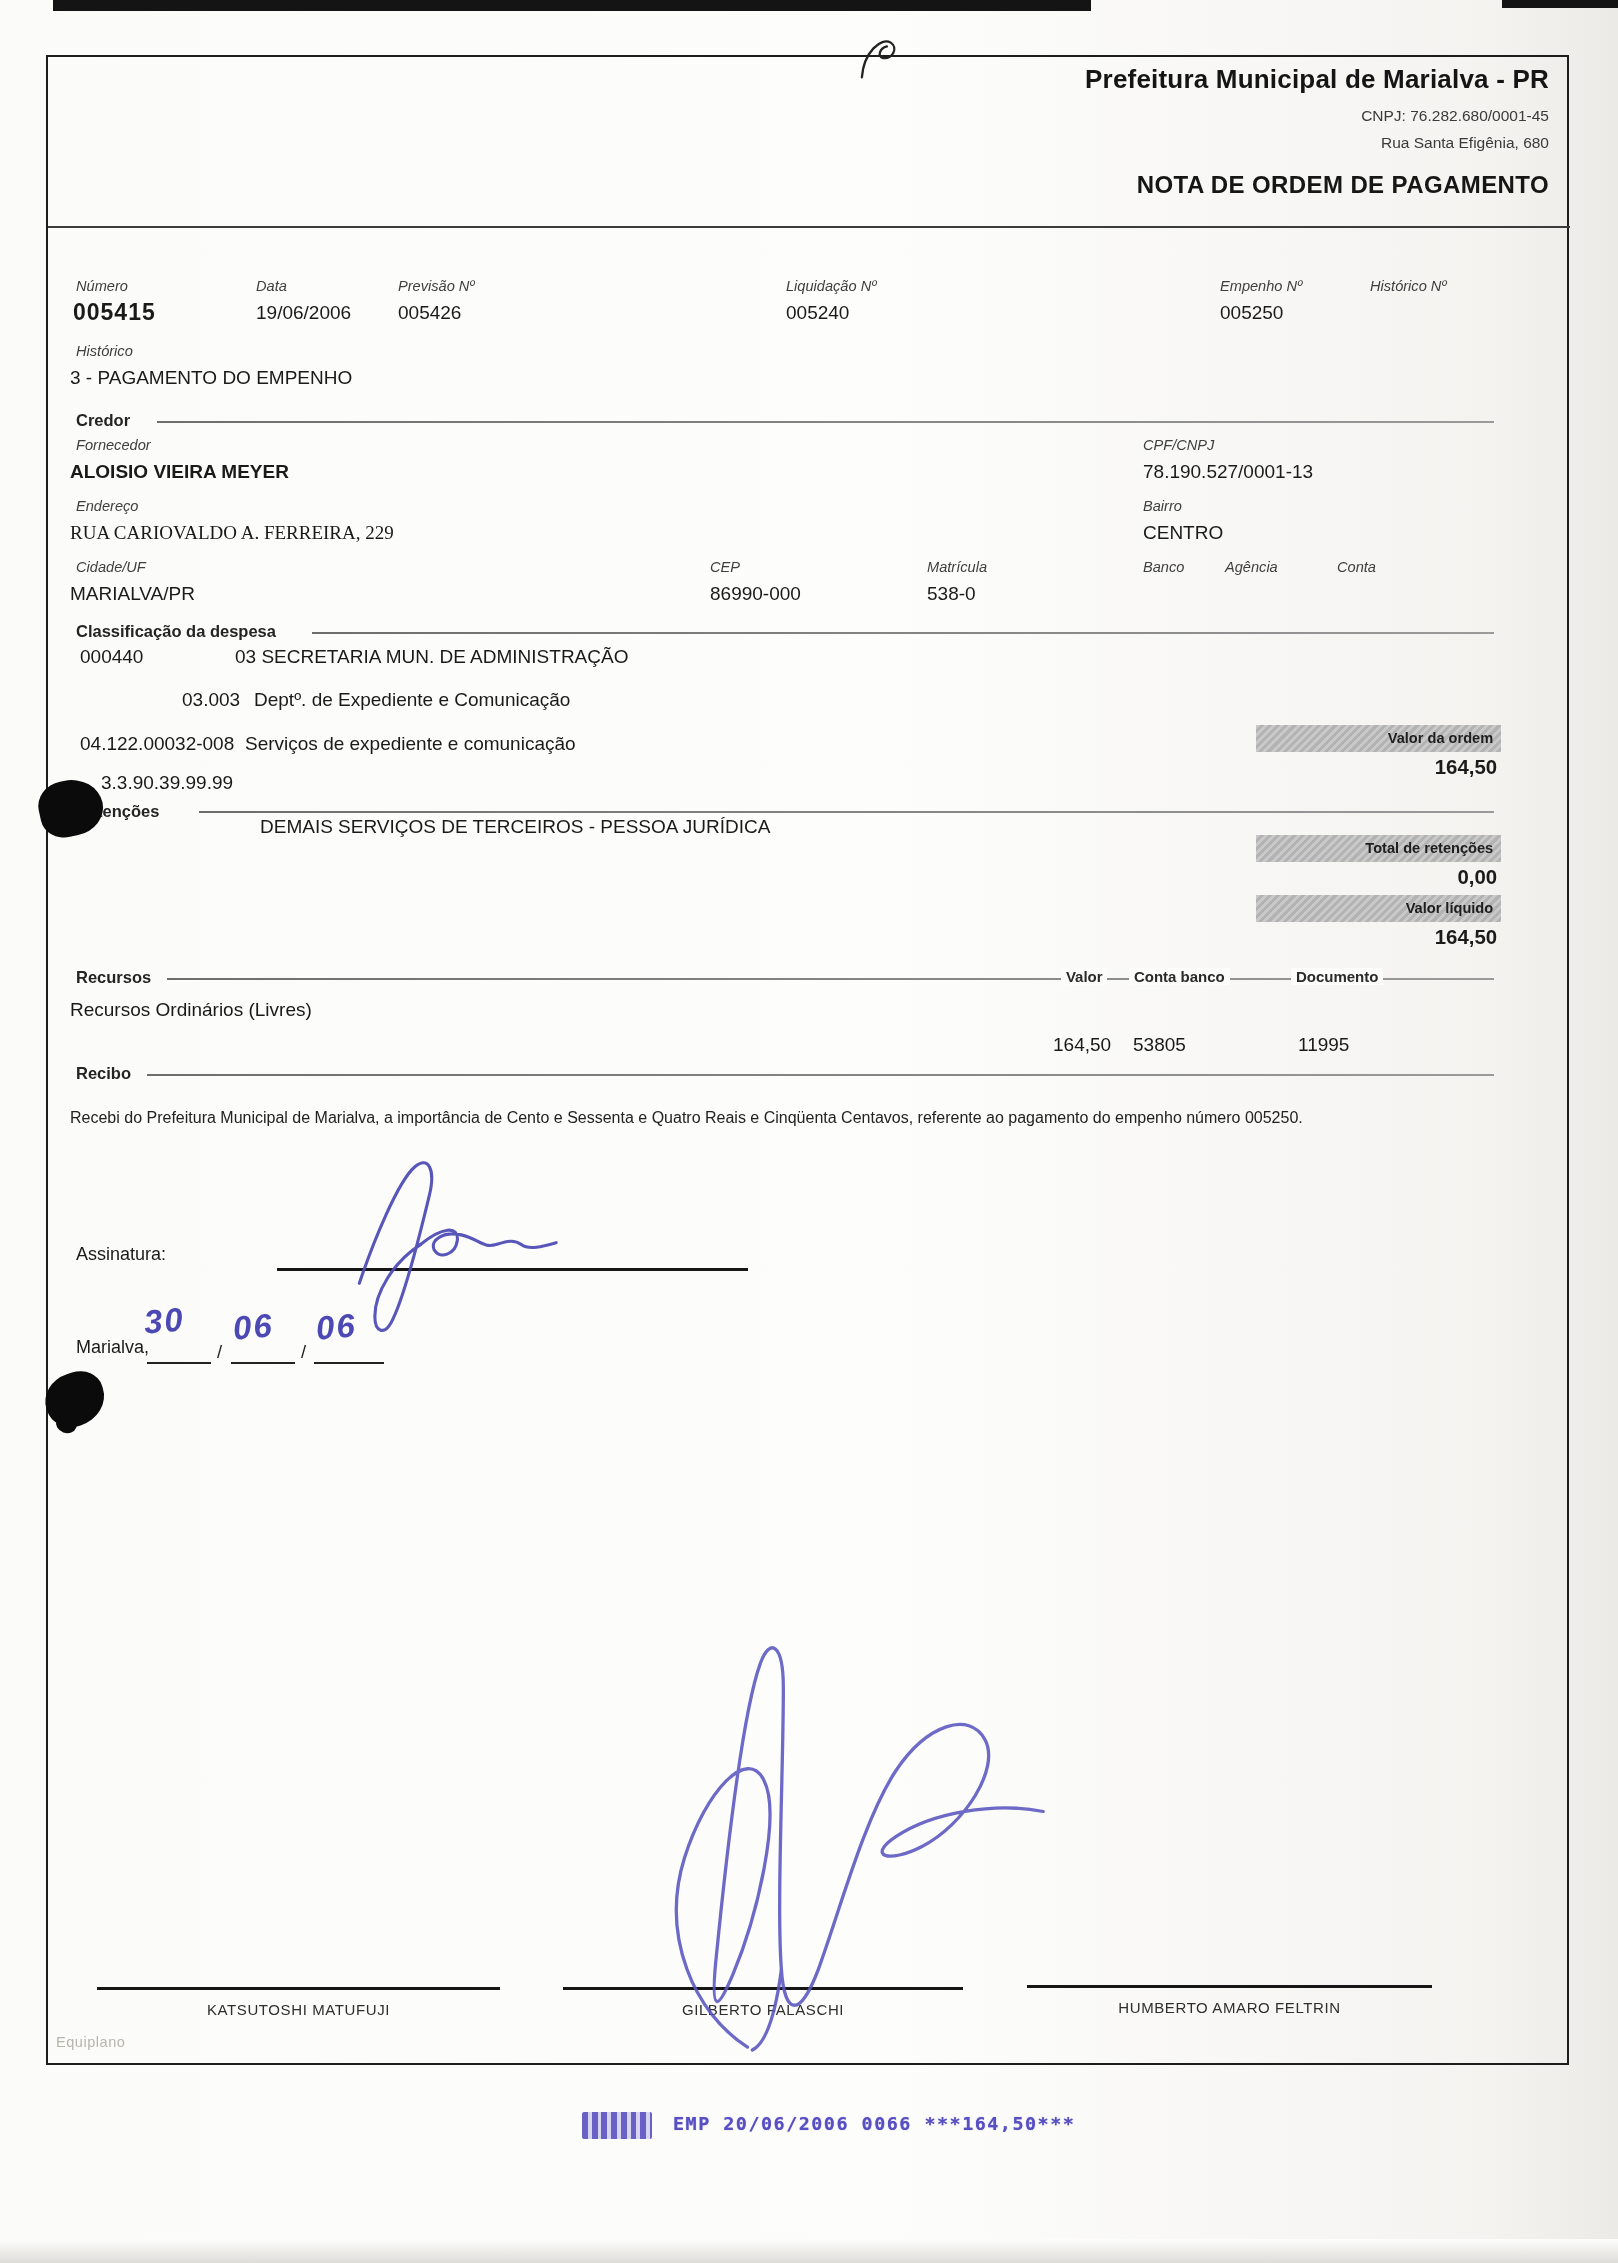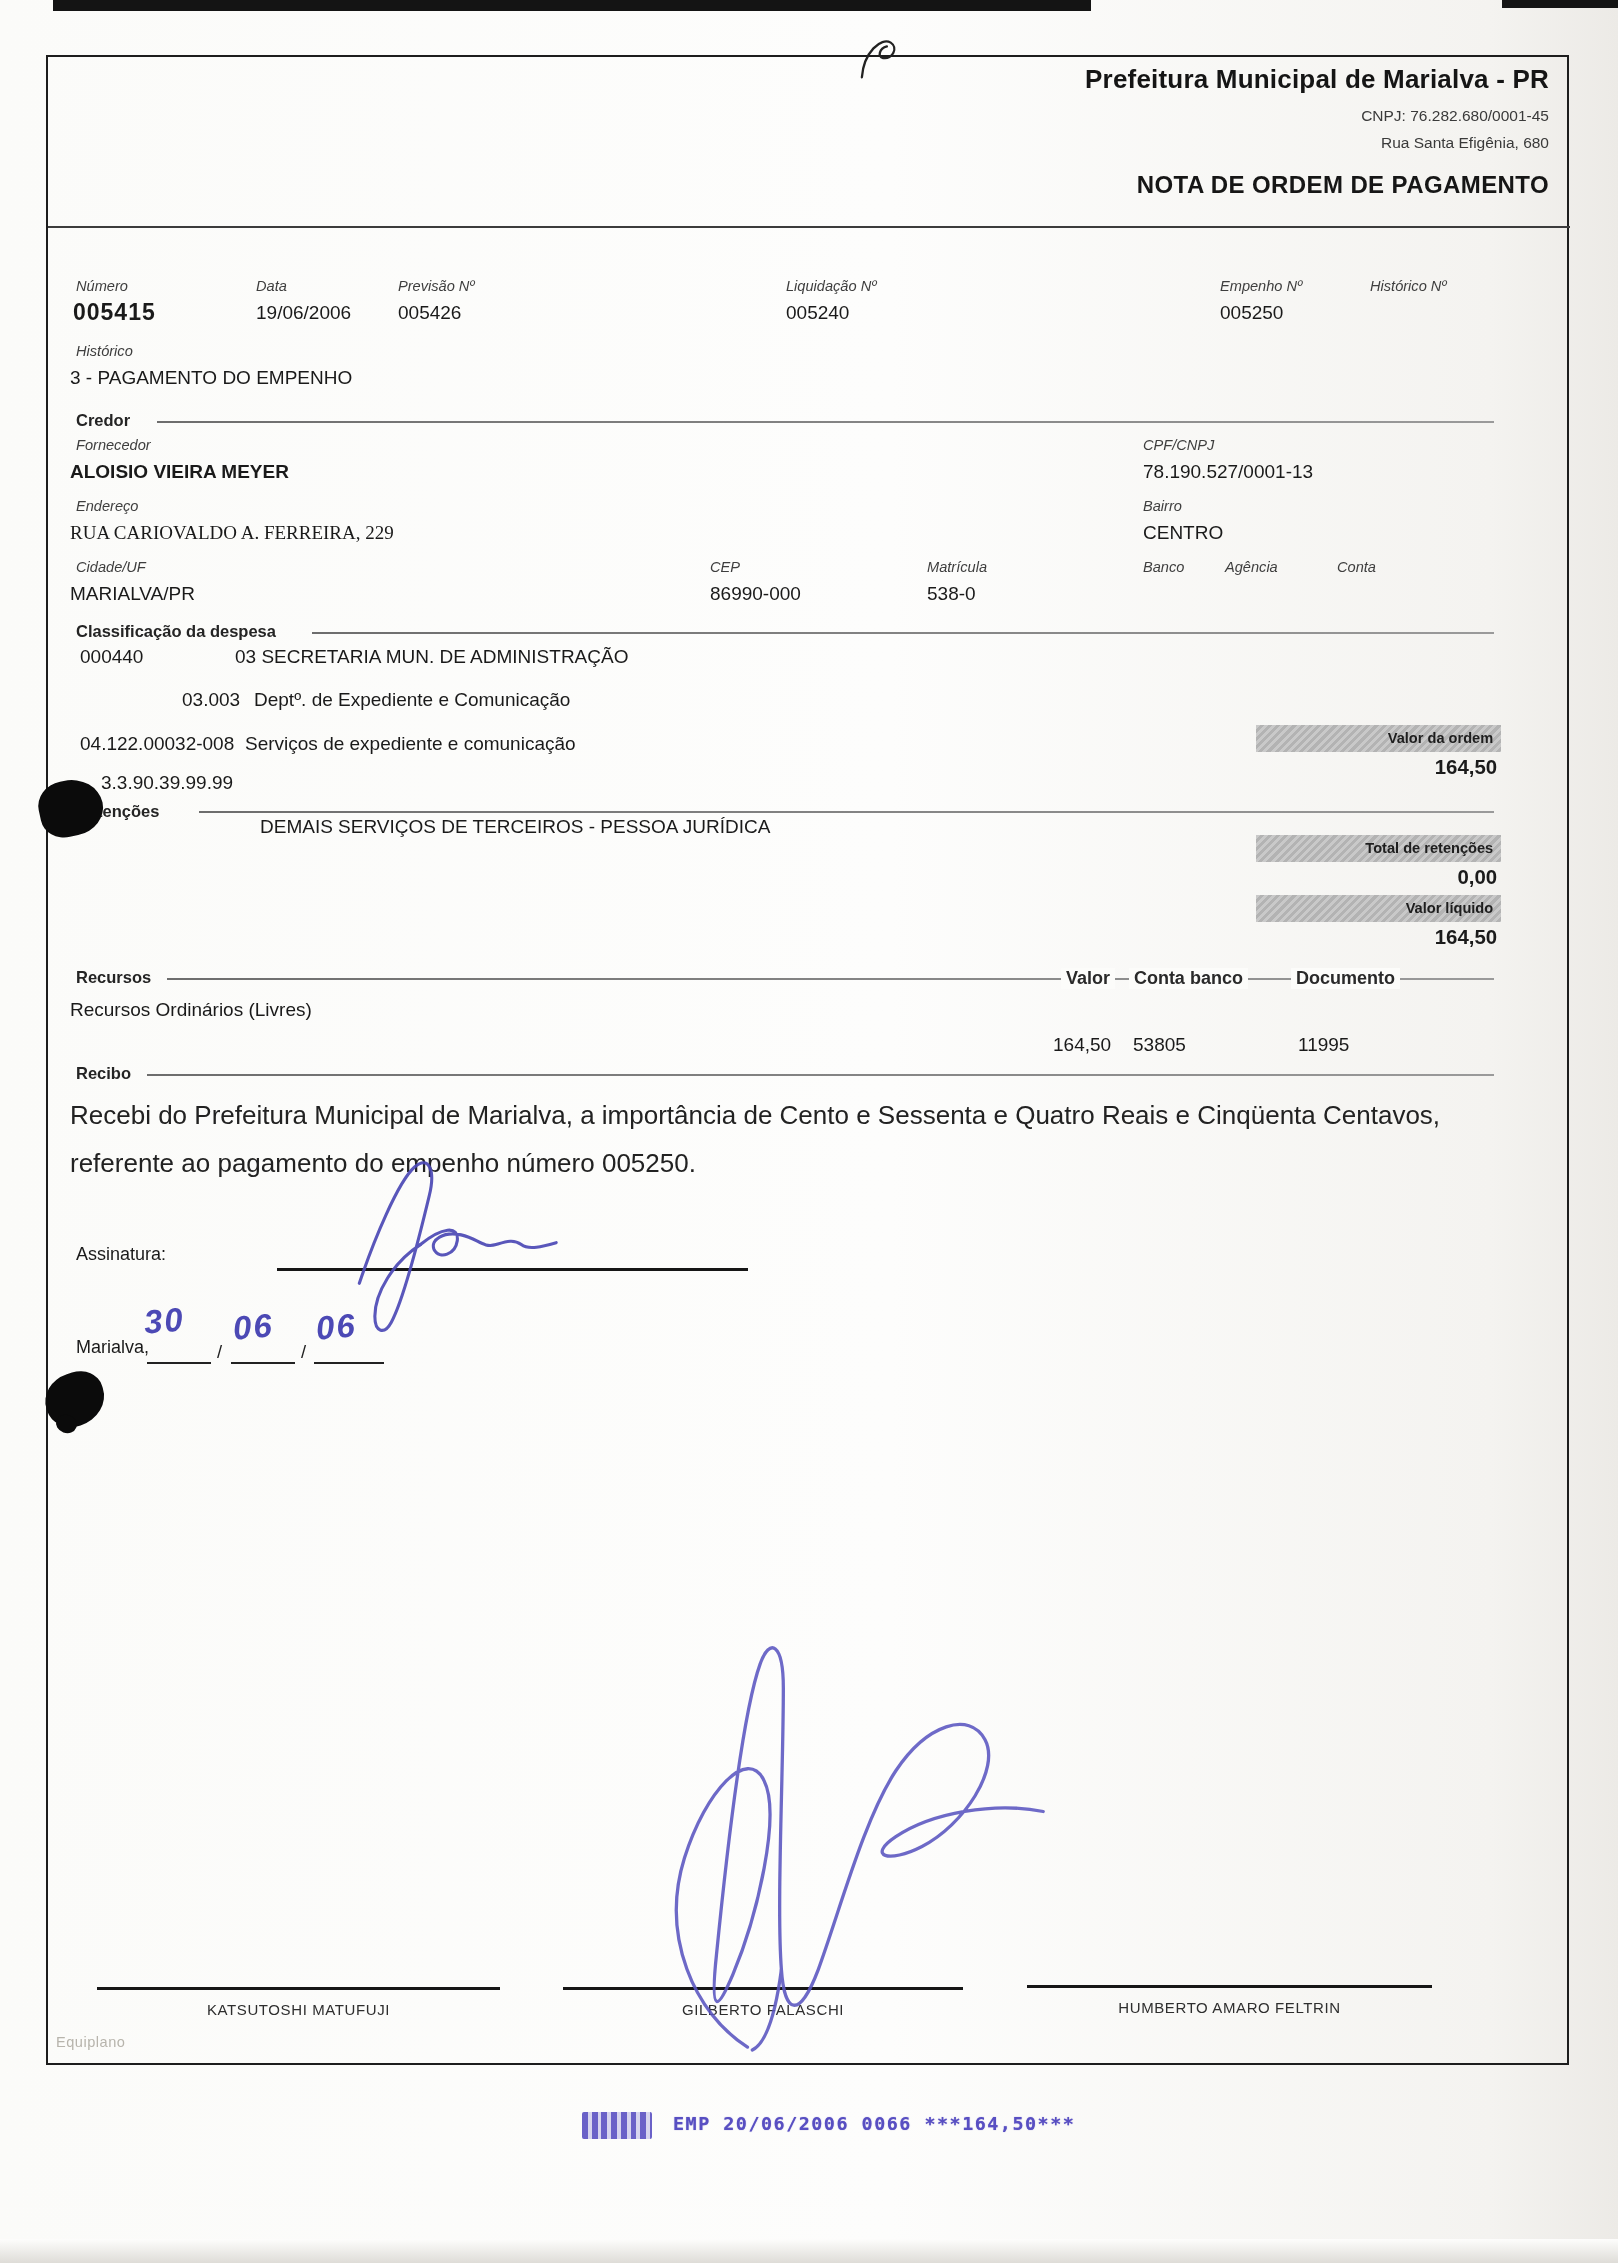--- a/index.html
+++ b/index.html
@@ -22,23 +22,23 @@
   .val{position:absolute;font-size:19px;color:#1a1a1a;white-space:nowrap;}
   .val-b{font-weight:bold;}
   .numero-val{font-size:23px;font-weight:bold;letter-spacing:1px;}
   .sec{position:absolute;font-size:16.5px;font-weight:bold;color:#242424;white-space:nowrap;}
   .shadebox{position:absolute;width:245px;height:27px;box-sizing:border-box;
     background:repeating-linear-gradient(135deg,#c9c9c9 0 2.9px,#b3b3b3 2.9px 5.8px);
     font-size:14.6px;font-weight:bold;color:#1e1e1e;text-align:right;
     line-height:27px;padding-right:7.8px;}
   .amount{position:absolute;left:1256px;width:245px;text-align:right;
     font-size:20.4px;font-weight:bold;padding-right:3.9px;box-sizing:border-box;}
-  .colhdr{position:absolute;font-size:18px;font-weight:bold;color:#2a2a2a;
+  .colhdr{position:absolute;font-size:15px;font-weight:bold;color:#2a2a2a;
     background:#fcfcfa;padding:0 4.9px;white-space:nowrap;}
-  .recibo-text{position:absolute;font-size:26px;line-height:1.85;color:#222;}
+  .recibo-text{position:absolute;font-size:16px;line-height:1.85;color:#222;margin-top:12px;}
   .sigline{position:absolute;height:2.9px;background:#161616;}
   .signame{position:absolute;text-align:center;font-size:15px;letter-spacing:0.6px;color:#2e2e2e;}
   .hand{position:absolute;font-size:33px;font-weight:bold;font-style:italic;
     color:#4c49b5;transform:rotate(-5deg);letter-spacing:1.9px;}
   .datesep{position:absolute;font-size:18.4px;color:#222;}
   .dateline{position:absolute;height:2.4px;background:#222;}
   .blob{position:absolute;background:#0b0b0b;}
   .stamp-text{position:absolute;font-family:"DejaVu Sans Mono",monospace;
     font-size:18.4px;font-weight:bold;color:#584fc2;letter-spacing:1.5px;
     text-shadow:0 0 1px rgba(88,79,194,.7);}

